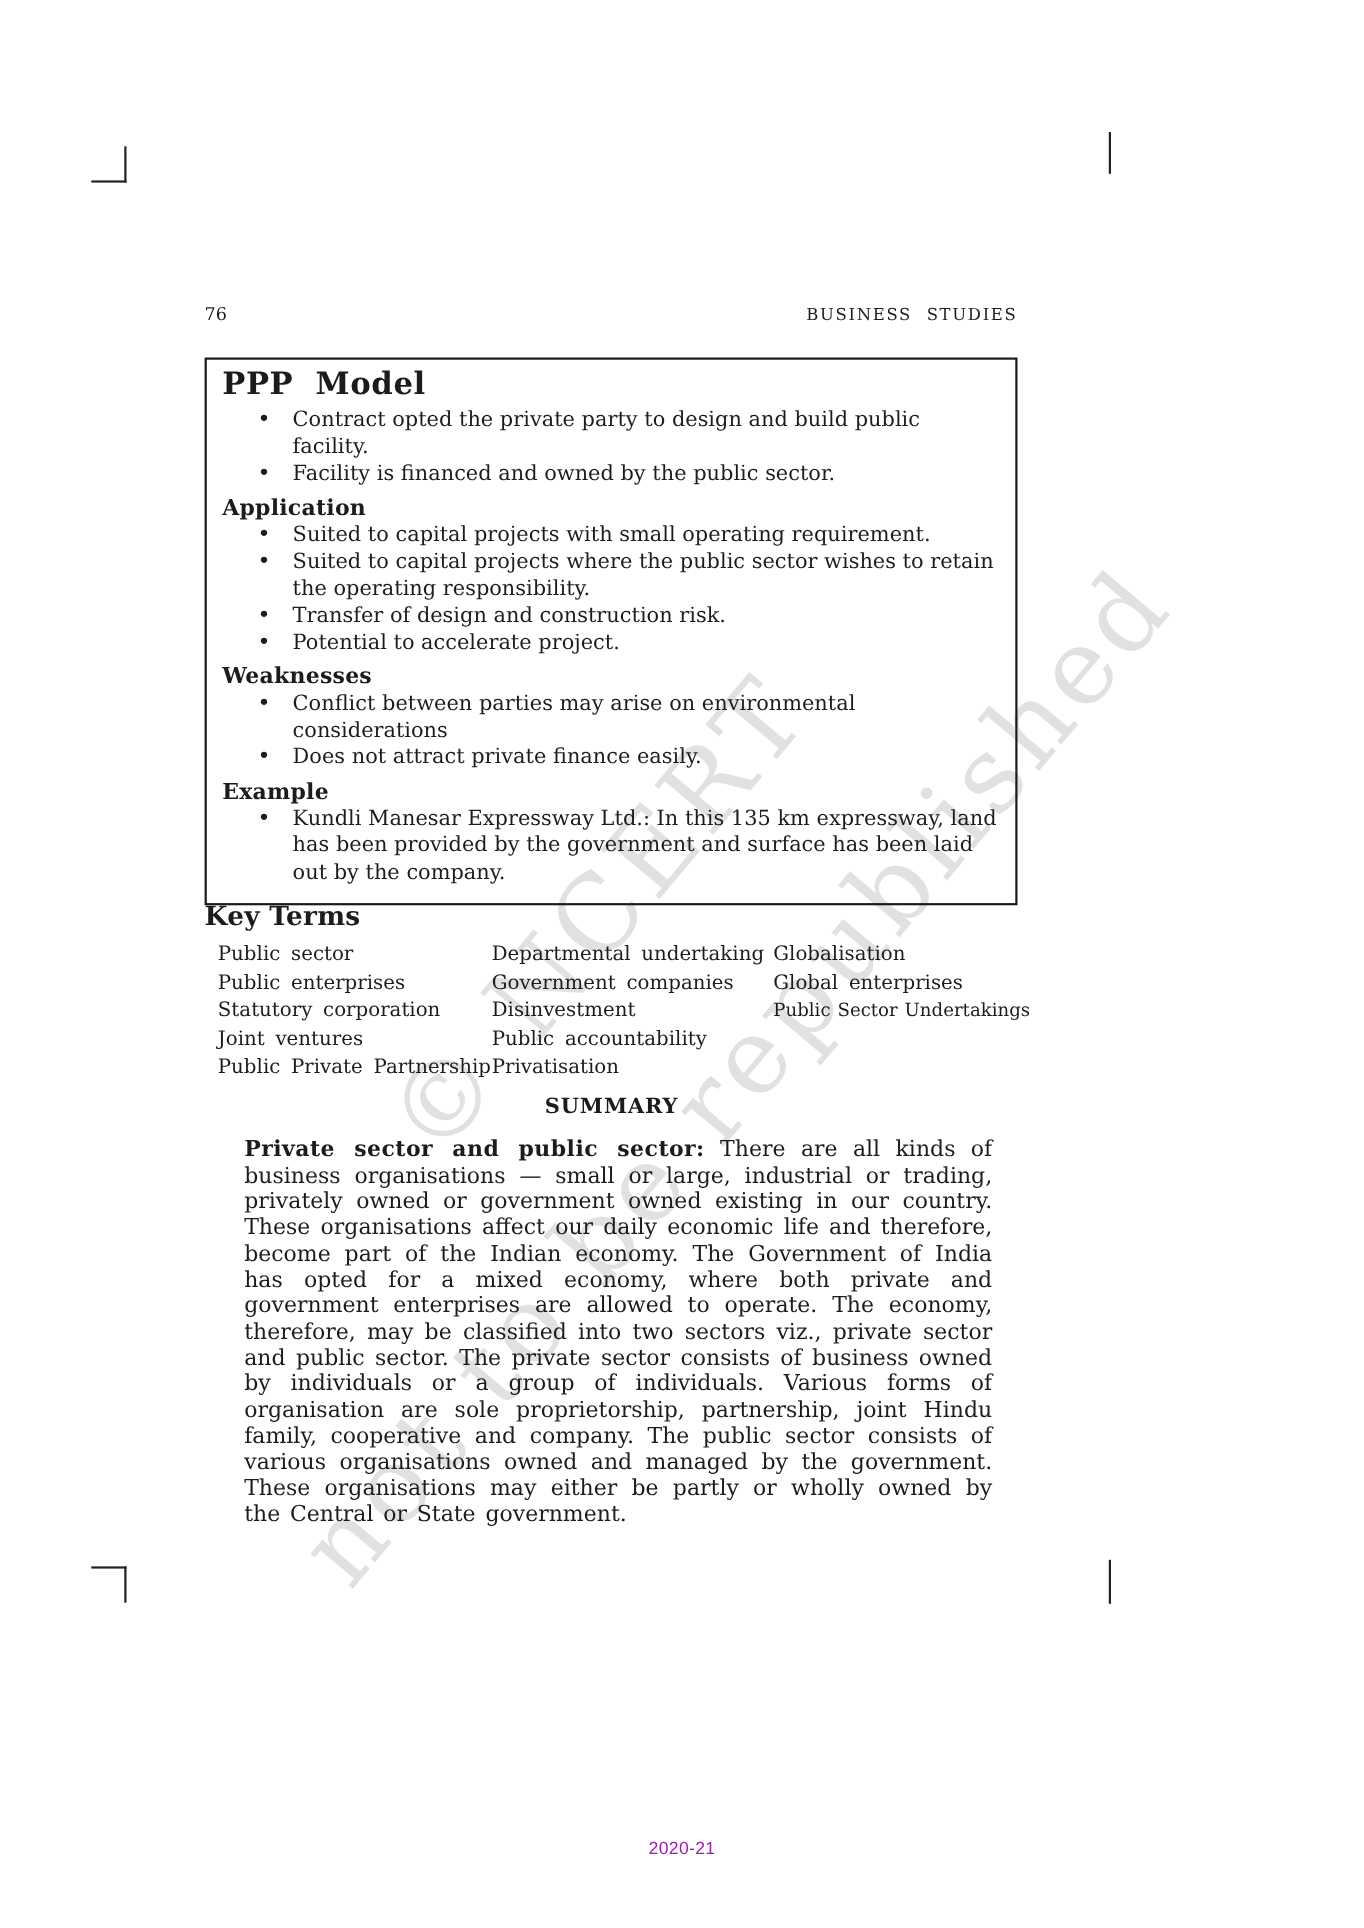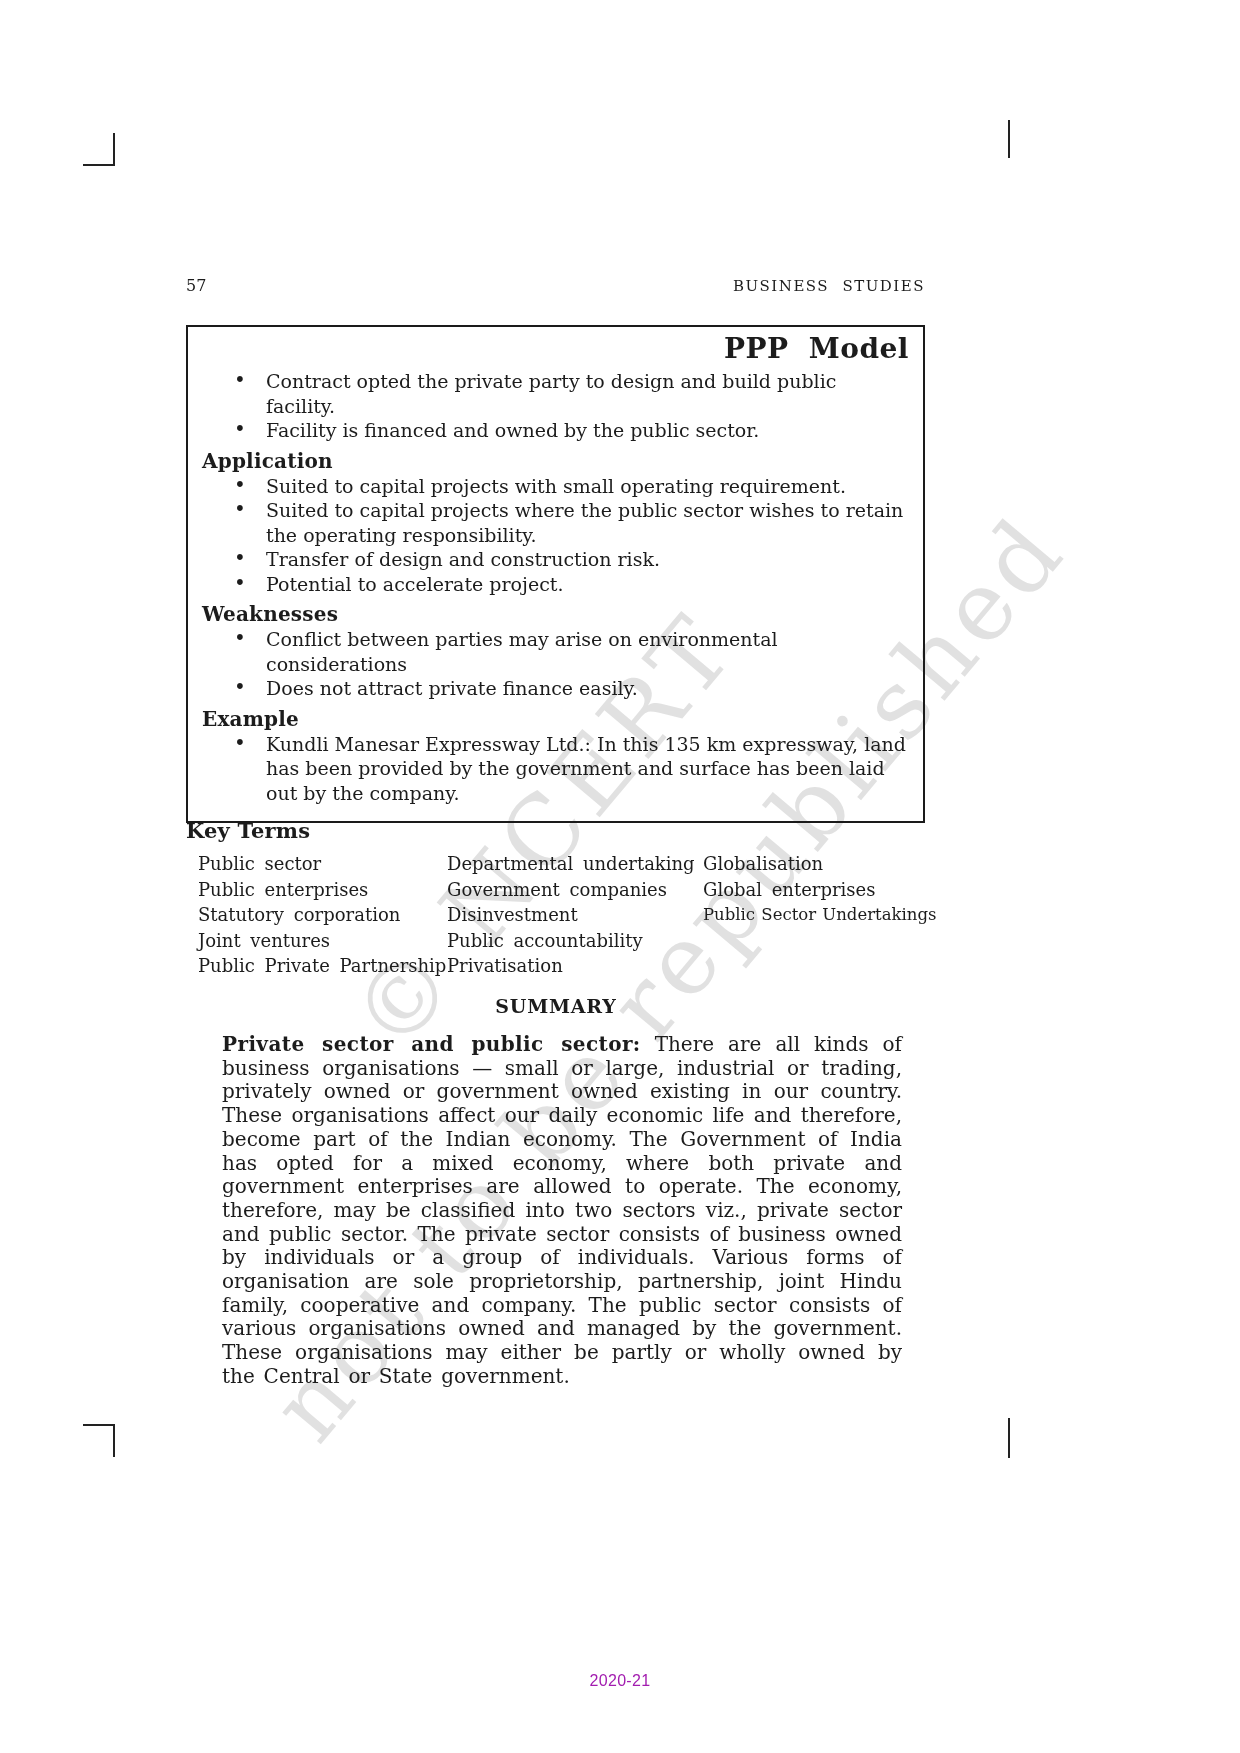--- a/index.html
+++ b/index.html
@@ -46,21 +46,21 @@
   }
   .running-title { letter-spacing: 1.5px; word-spacing: 7px; font-size: 15px; }
 
   
   .ppp-box {
     position: absolute; left: 186px; top: 325px; width: 707px;
     border: 2px solid #1a1a1a;
     padding: 5px 14px 16px 14px;
   }
   .box-title {
-    text-align: right;
+    text-align: left;
     font-size: 28px; font-weight: bold;
     word-spacing: 10px;
     letter-spacing: 0.5px;
     margin-bottom: 4px;
   }
   .sec-heading {
     font-size: 20px; font-weight: bold;
     margin-top: 5px; line-height: 26px;
     letter-spacing: 0.2px;
   }
@@ -71,21 +71,21 @@
     font-size: 19px; line-height: 24.5px;
   }
   ul.bullets li::before {
     content: "\2022";
     position: absolute; left: 32px; top: -1px;
     font-size: 20px;
   }
 
   
   .key-terms { position: absolute; left: 186px; top: 818px; width: 760px; }
-  .kt-heading { font-size: 21px; font-weight: bold; letter-spacing: 0.2px; }
+  .kt-heading { font-size: 24px; font-weight: bold; letter-spacing: 0.2px; }
   .kt-columns {
     display: grid;
     grid-template-columns: 249px 256px auto;
     padding-left: 12px;
     margin-top: 8px;
   }
   .kt-item {
     font-size: 18px; line-height: 25.5px;
     word-spacing: 4px;
     white-space: nowrap;
@@ -125,21 +125,21 @@
 </div>
 
 <div class="cropmark cm-tl"></div>
 <div class="cropmark cm-tr"></div>
 <div class="cropmark cm-bl"></div>
 <div class="cropmark cm-br"></div>
 
 <div class="content">
 
   <div class="running-head">
-    <span>57</span>
+    <span>76</span>
     <span class="running-title">BUSINESS STUDIES</span>
   </div>
 
   <div class="ppp-box">
     <div class="box-title">PPP Model</div>
     <div id="ppp-sections">
         <div class="box-section">
           <ul class="bullets">
             <li>Contract opted the private party to design and build public facility.</li>
             <li>Facility is financed and owned by the public sector.</li>

